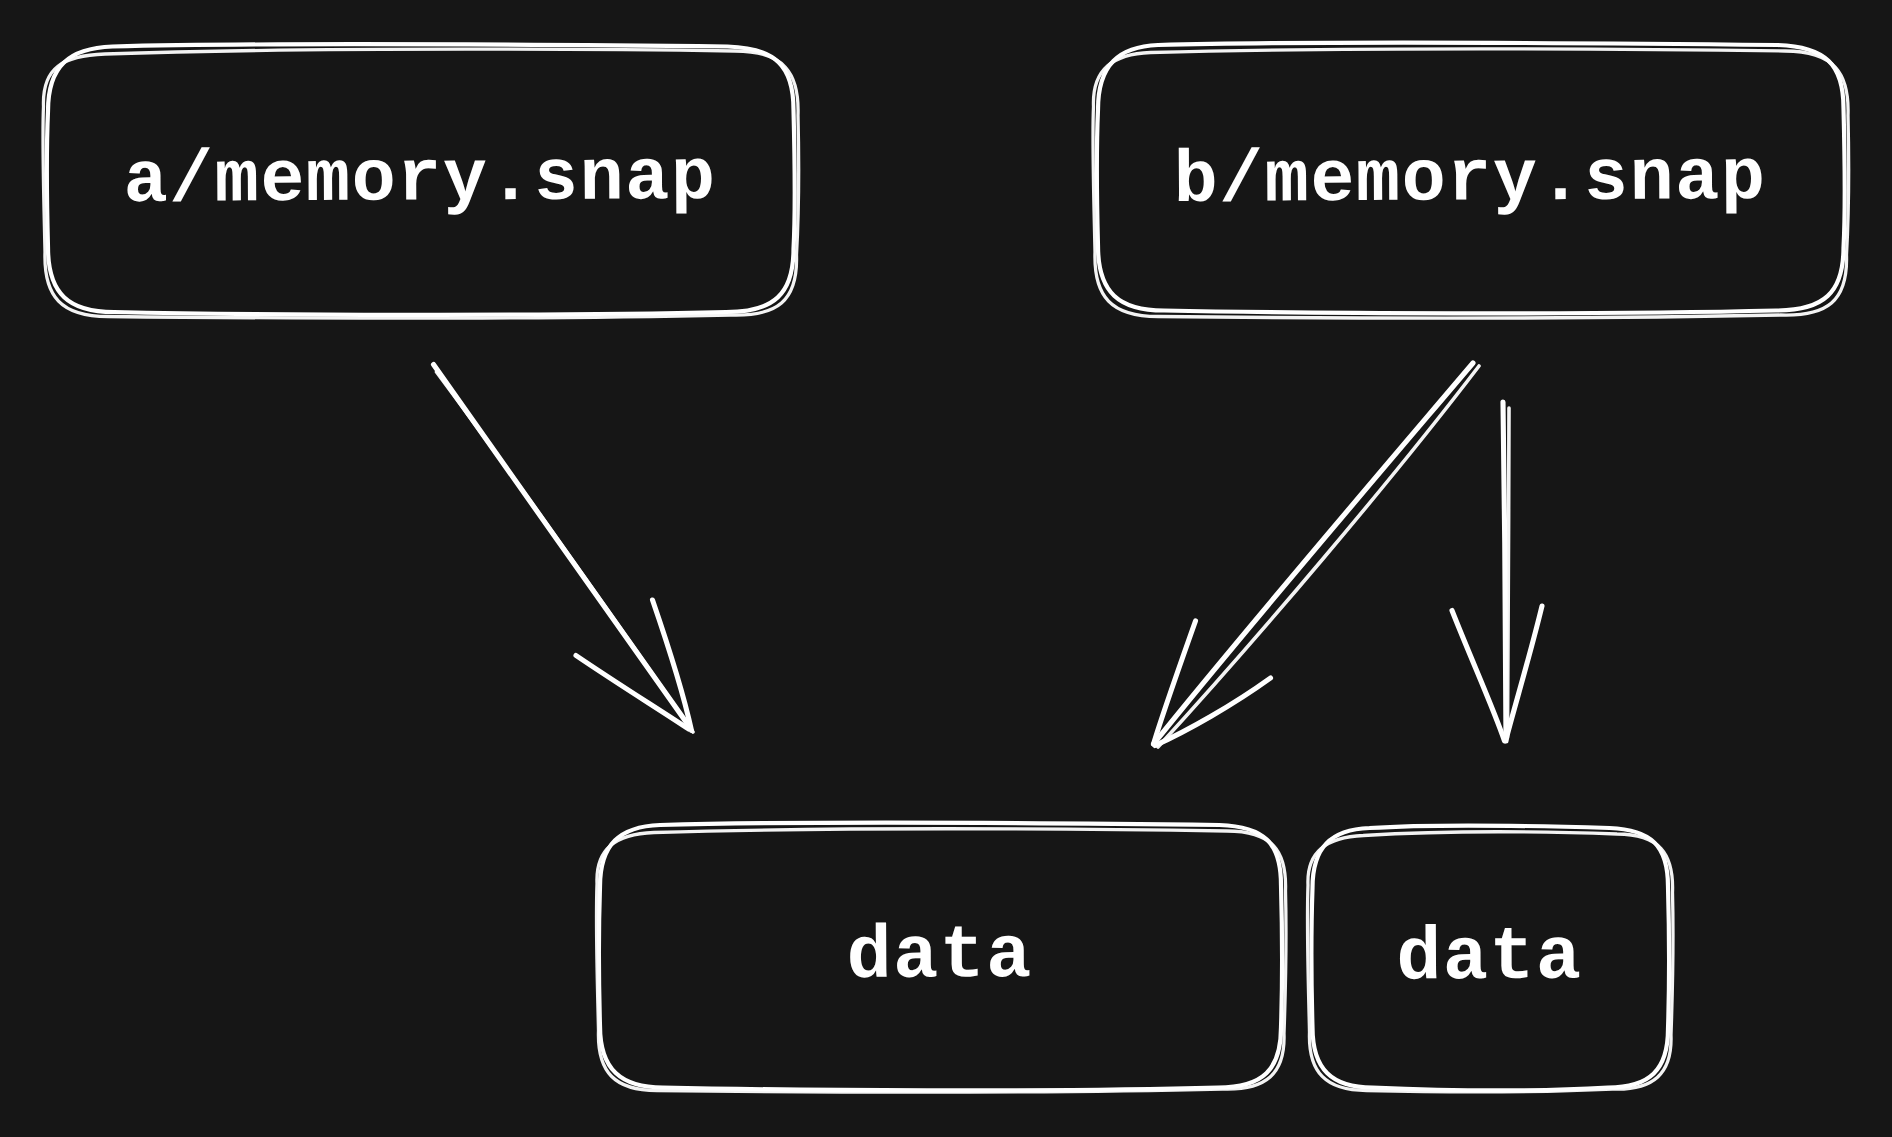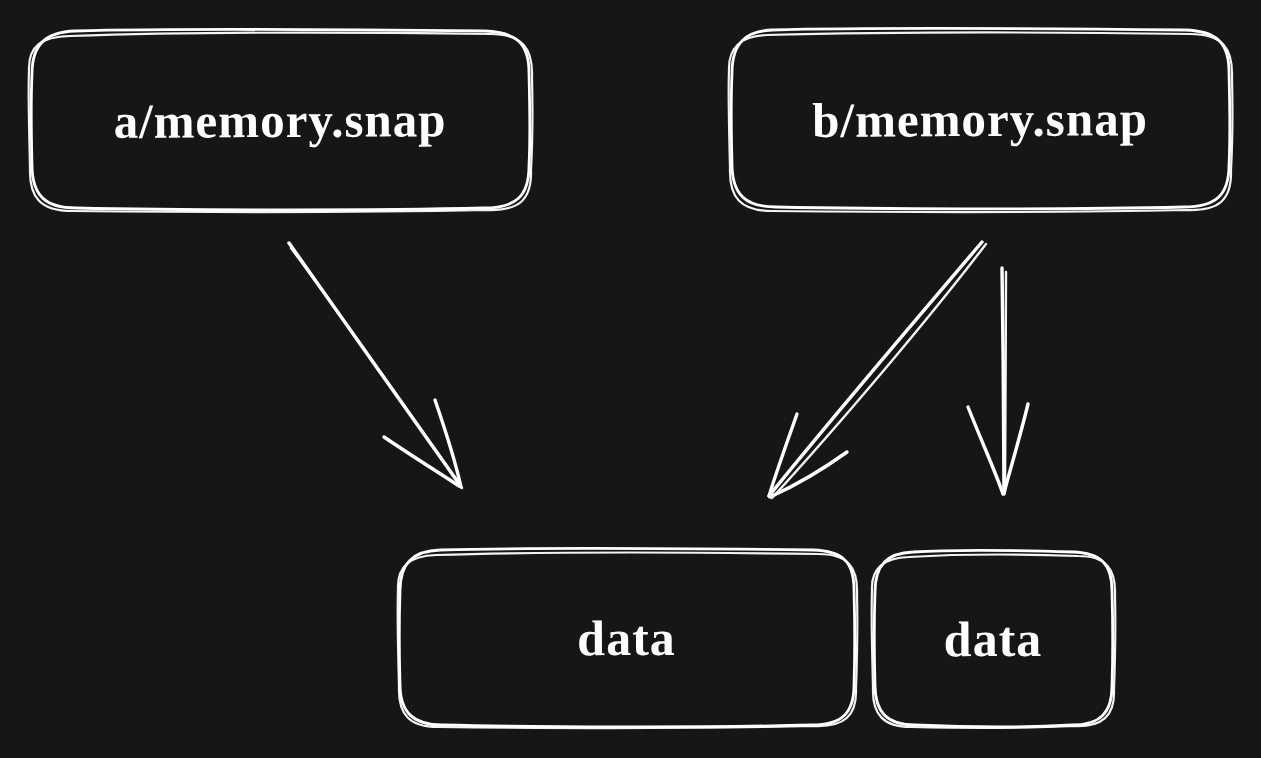--- a/index.html
+++ b/index.html
@@ -8,21 +8,21 @@
     width: 1261px;
     height: 758px;
     overflow: hidden;
     background: #161616;
   }
   .canvas {
     position: relative;
     width: 1261px;
     height: 758px;
     background: #161616;
-    font-family: Liberation Serif, serif;
+    font-family: Liberation Mono, monospace;
   }
   .canvas svg {
     position: absolute;
     left: 0;
     top: 0;
   }
   .sketch {
     fill: none;
     stroke: #ffffff;
     stroke-linecap: round;

